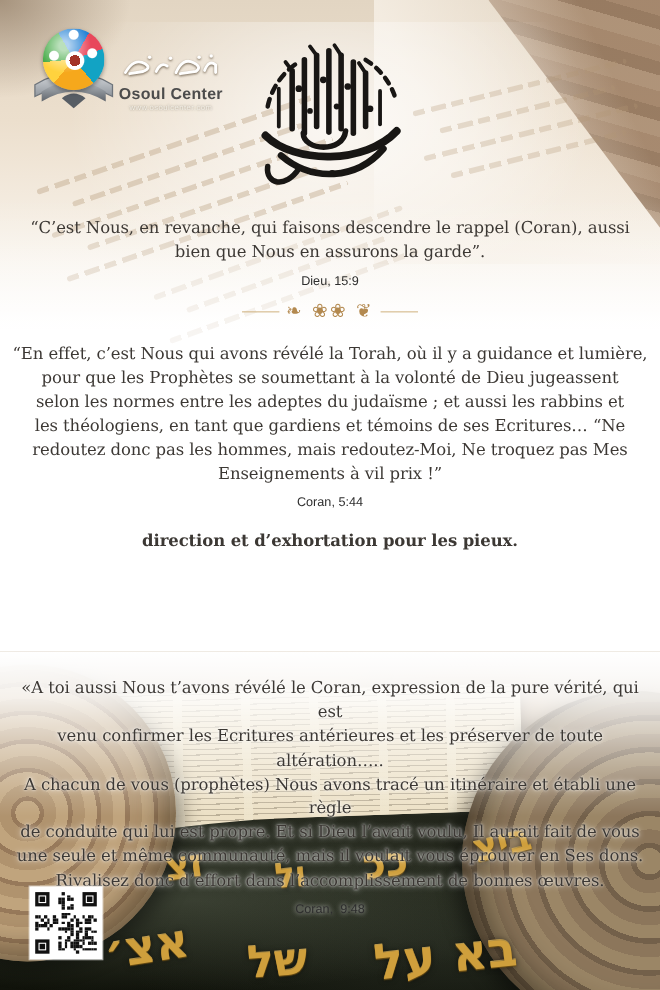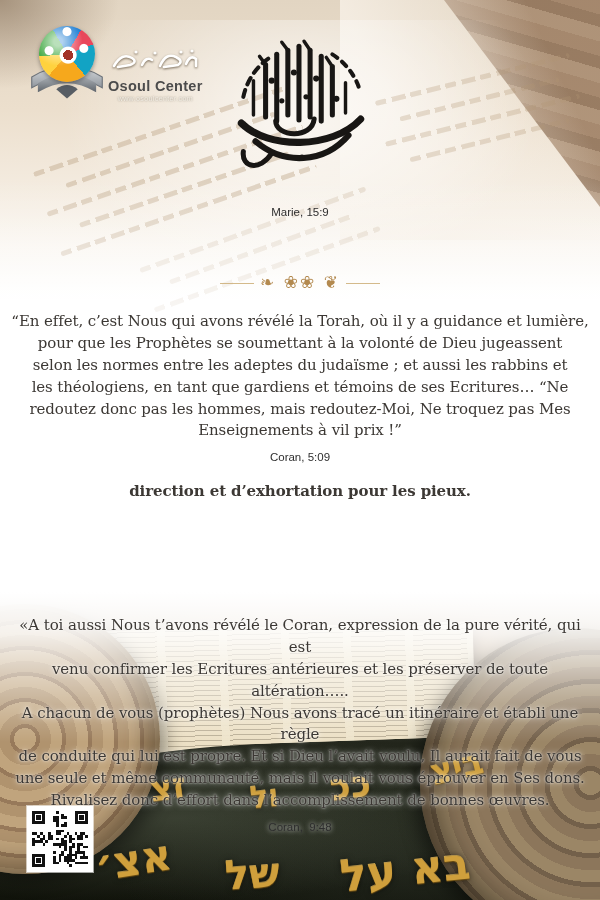--- a/index.html
+++ b/index.html
@@ -238,35 +238,37 @@
             <circle cx="122" cy="74" r="3"></circle>
           <circle cx="68" cy="76" r="2.6"></circle>
             <circle cx="92" cy="72" r="2.6"></circle>
           <circle cx="88" cy="132" r="3"></circle>
         </g>
       </g>
     </svg>
   </div>
 
   <section class="quote q1">
-    <div class="cite">Marie, 15:9</div>
+    <p>“C’est Nous, en revanche, qui faisons descendre le rappel (Coran), aussi
+bien que Nous en assurons la garde”.</p>
+    <div class="cite">Dieu, 15:9</div>
   </section>
 
   <div class="ornament">
     <span class="bar"></span><span>❧ ❀❀ ❦</span><span class="bar"></span>
   </div>
 
   <section class="quote q2">
     <p>“En effet, c’est Nous qui avons révélé la Torah, où il y a guidance et lumière,
 pour que les Prophètes se soumettant à la volonté de Dieu jugeassent
 selon les normes entre les adeptes du judaïsme ; et aussi les rabbins et
 les théologiens, en tant que gardiens et témoins de ses Ecritures…  “Ne
 redoutez donc pas les hommes, mais redoutez-Moi, Ne troquez pas Mes
 Enseignements à vil prix !”</p>
-    <div class="cite">Coran, 5:09</div>
+    <div class="cite">Coran, 5:44</div>
   </section>
 
   <section class="quote q3">
     <p class="extra">direction et d’exhortation pour les pieux.</p>
   </section>
 
   <section class="quote q4">
     <p>«A toi aussi Nous t’avons révélé le Coran, expression de la pure vérité, qui est
 venu confirmer les Ecritures antérieures et les préserver de toute altération…..
 A chacun de vous (prophètes) Nous avons tracé un itinéraire et établi une règle

